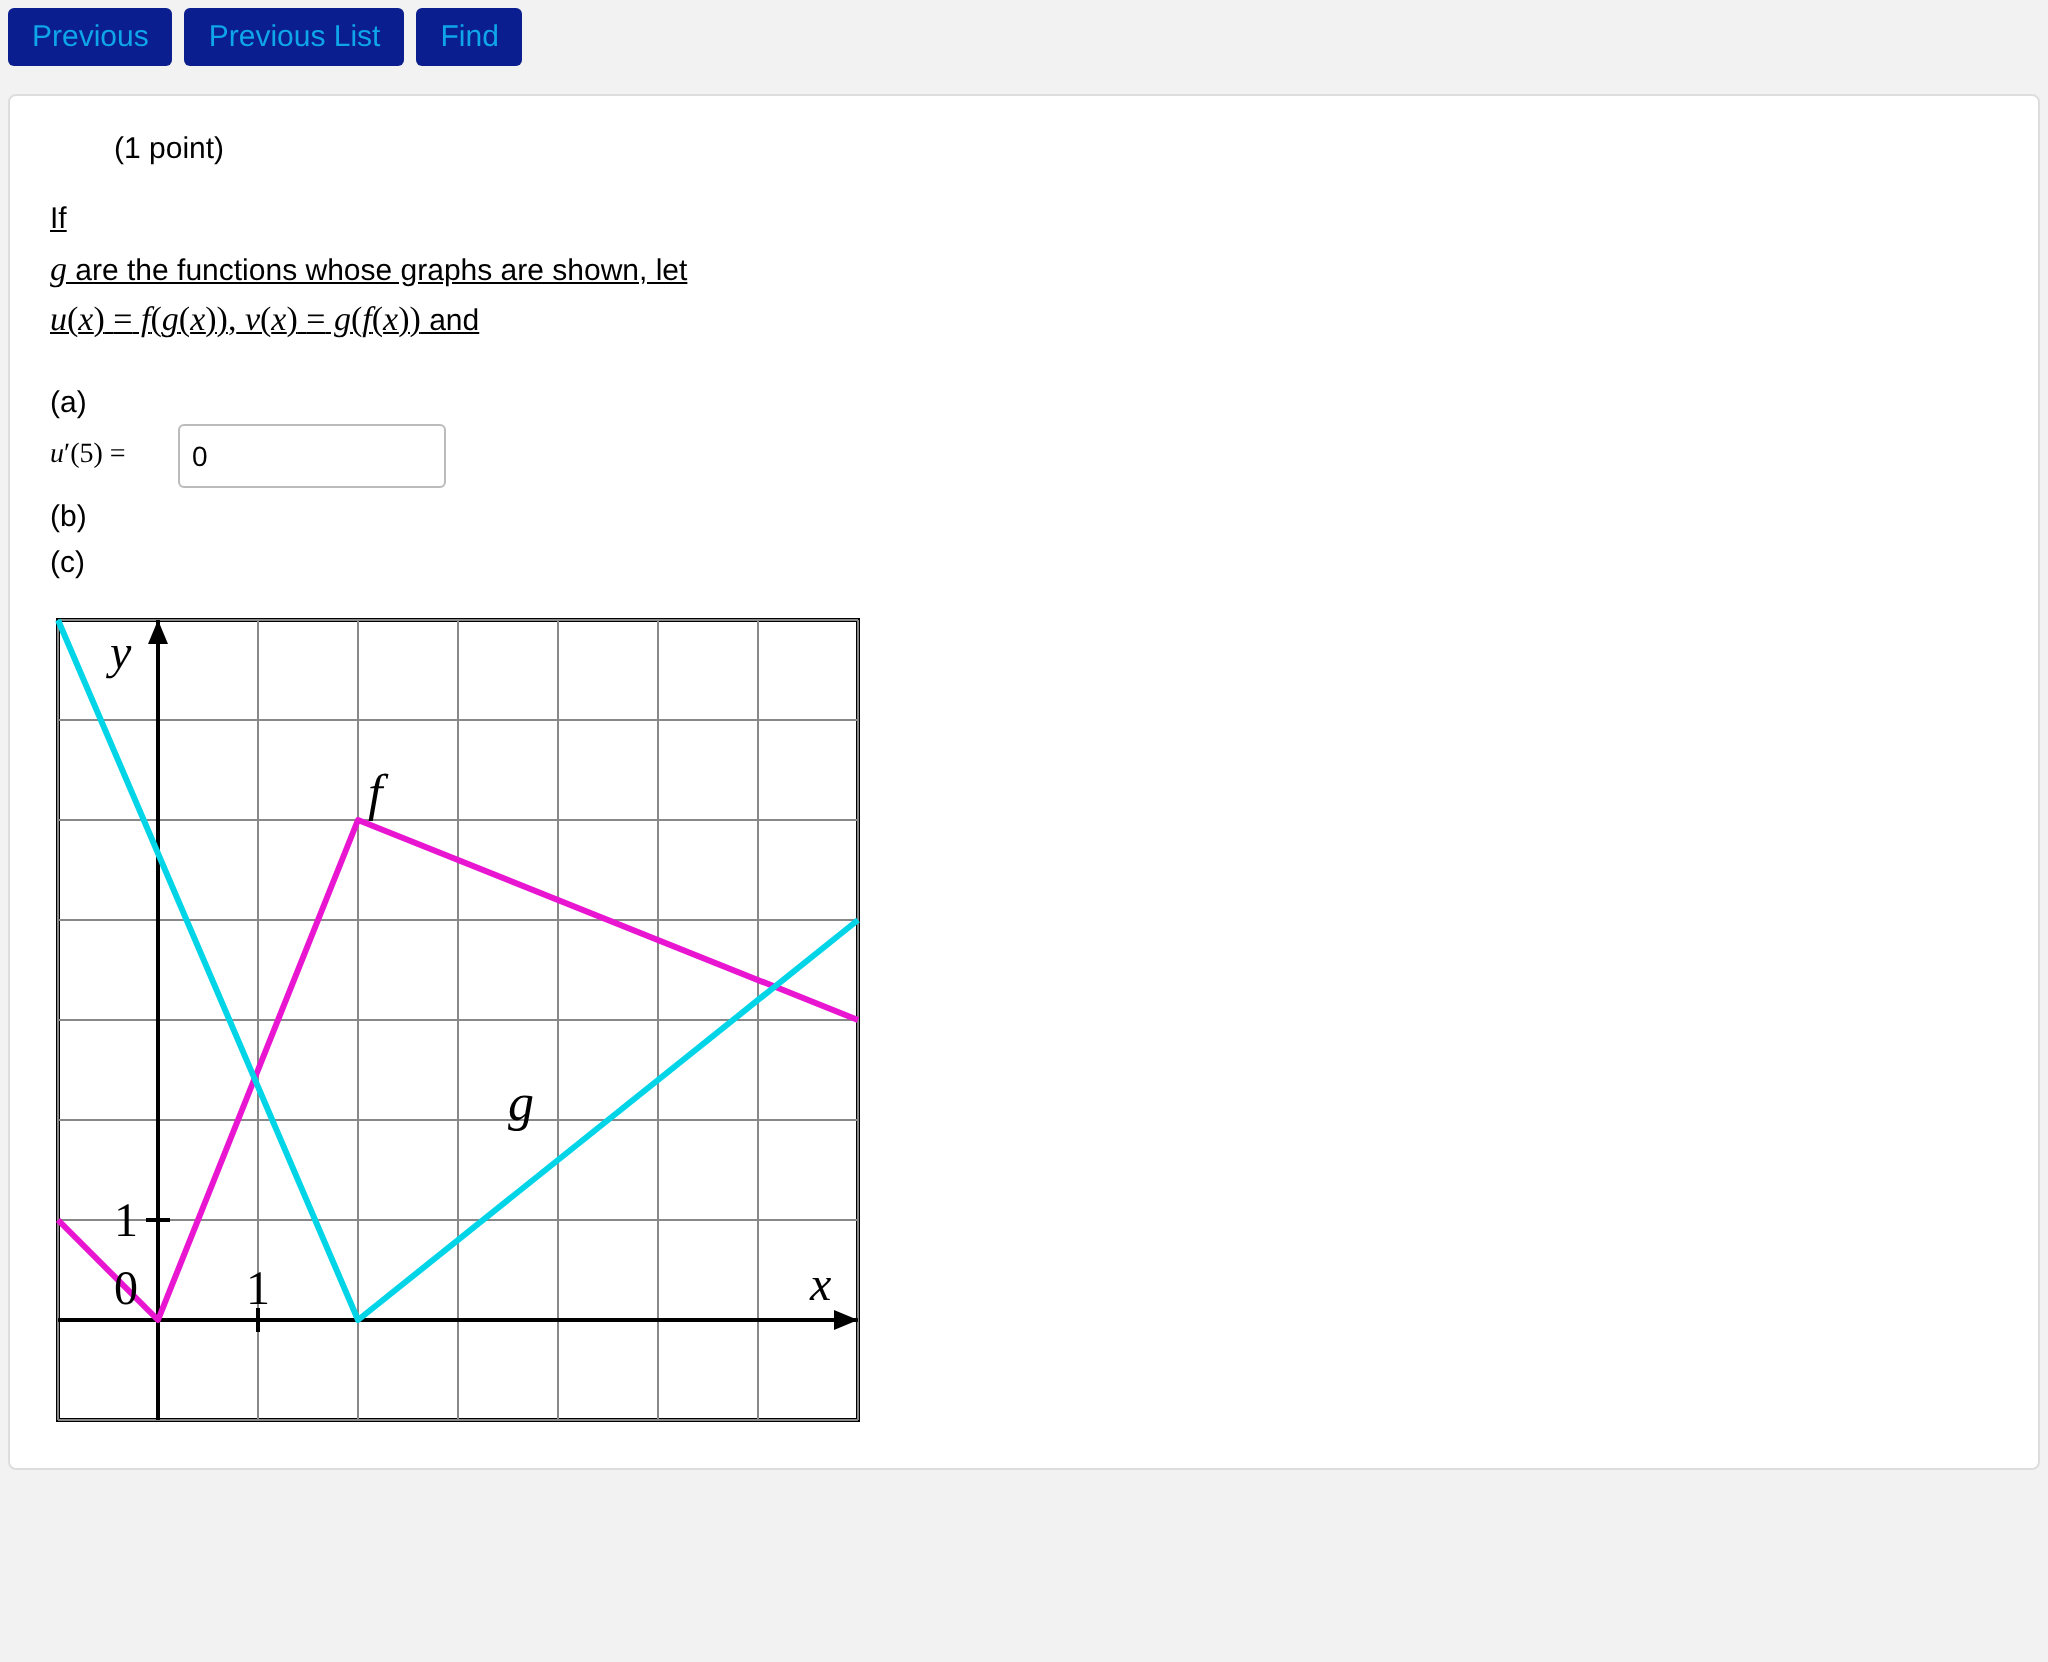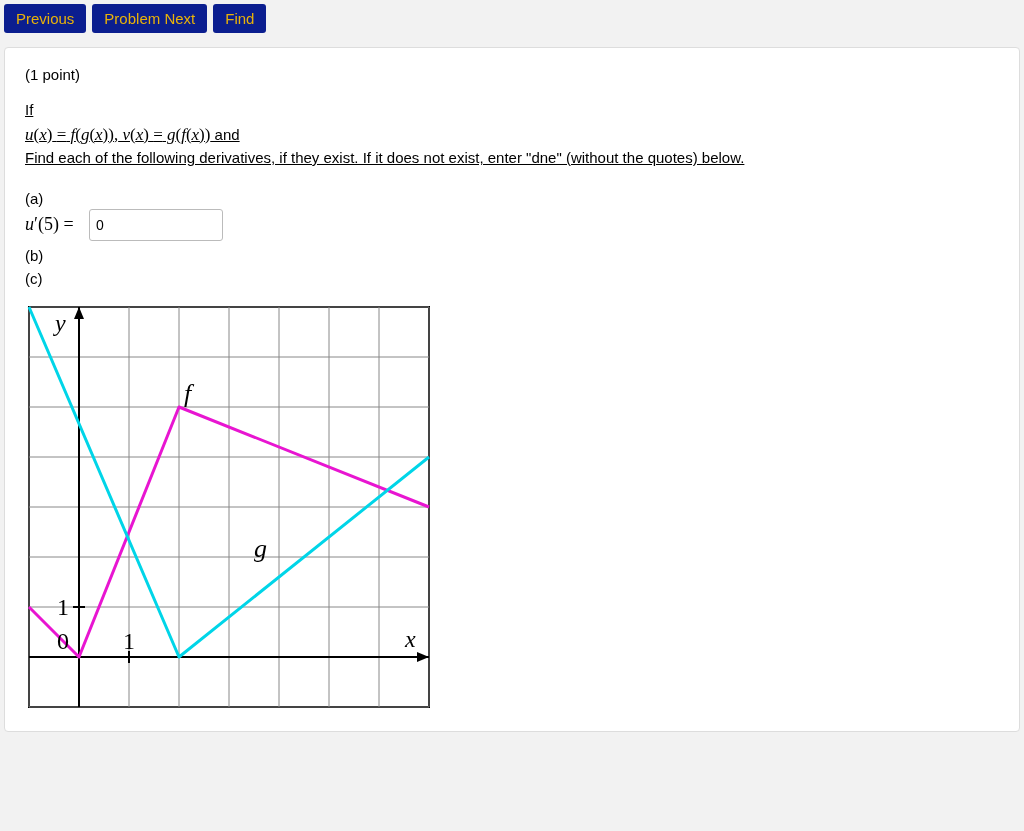--- a/index.html
+++ b/index.html
@@ -15,36 +15,37 @@
     background: #f2f2f2;
     position: relative;
   }
   .nav-bar {
     padding: 4px 4px 0 4px;
     display: flex;
     gap: 6px;
   }
   .nav-btn {
     background: #0b1e8f;
-    color: #eab308;
+    color: #0ea5e9;
     border: none;
     padding: 6px 12px;
     font-size: 15px;
     border-radius: 3px;
     cursor: pointer;
   }
   .content-card {
     margin: 14px 4px 4px 4px;
     background: #fff;
     border: 1px solid #ddd;
     border-radius: 4px;
     padding: 18px 20px 20px 20px;
   }
   .pts {
     margin-bottom: 16px;
+    margin-left: 32px;
   }
   .problem-text {
     line-height: 1.5;
     text-decoration: underline;
   }
   .mathi { font-style: italic; font-family: "Times New Roman", serif; font-size: 17px; }
   .upright { font-style: normal; }
   .parts {
     margin-top: 20px;
   }
@@ -53,21 +54,21 @@
   }
   .answer-line {
     display: flex;
     align-items: center;
     gap: 8px;
     margin: 2px 0 6px 0;
   }
   .lhs {
     font-family: "Times New Roman", serif;
     font-style: italic;
-    font-size: 18px;
+    font-size: 14px;
     min-width: 56px;
   }
   .lhs .up { font-style: normal; }
   input.answer {
     width: 120px;
     height: 26px;
     padding: 2px 6px;
     font-size: 14px;
     border: 1px solid #bbb;
     border-radius: 3px;
@@ -79,34 +80,36 @@
   svg.chart {
     display: block;
   }
 </style>
 </head>
 <body>
 <div class="page">
 
 <div class="nav-bar">
   <button class="nav-btn">Previous</button>
-  <button class="nav-btn">Problem Next</button>
+  <button class="nav-btn">Previous List</button>
   <button class="nav-btn">Find</button>
 </div>
 
 <div class="content-card">
 
   <div class="pts">(1 point)</div>
 
   <div class="problem-text">
     <div><span>If</span></div>
     <div>
+      <span class="mathi">g</span><span> are the functions whose graphs are shown, let</span>
+    </div>
+    <div>
       <span class="mathi">u<span class="upright">(</span>x<span class="upright">)</span> <span class="upright">=</span> f<span class="upright">(</span>g<span class="upright">(</span>x<span class="upright">))</span><span class="upright">,</span> v<span class="upright">(</span>x<span class="upright">)</span> <span class="upright">=</span> g<span class="upright">(</span>f<span class="upright">(</span>x<span class="upright">))</span></span><span> and</span>
     </div>
-    <div>Find each of the following derivatives, if they exist. If it does not exist, enter "dne" (without the quotes) below.</div>
   </div>
 
   <div class="parts">
     <div class="part-label-letter">(a)</div>
     <div class="answer-line">
       <span class="lhs"><span>u</span><span class="up">′(5) =</span></span>
       <input class="answer" type="text" value="0" style="">
     </div>
 
     <div class="part-label-letter">(b)</div>

